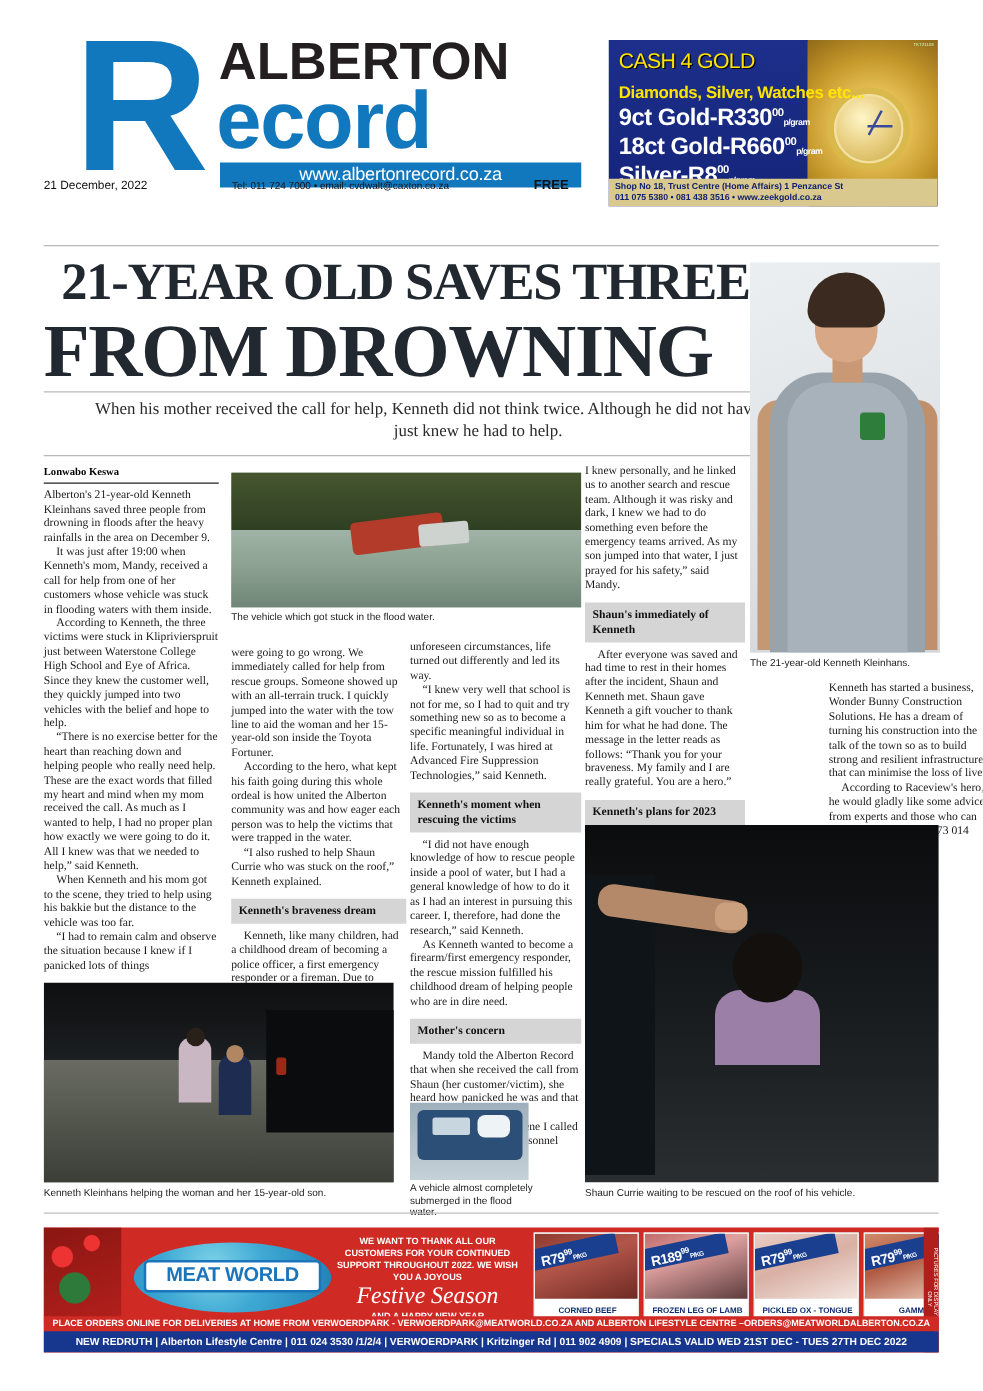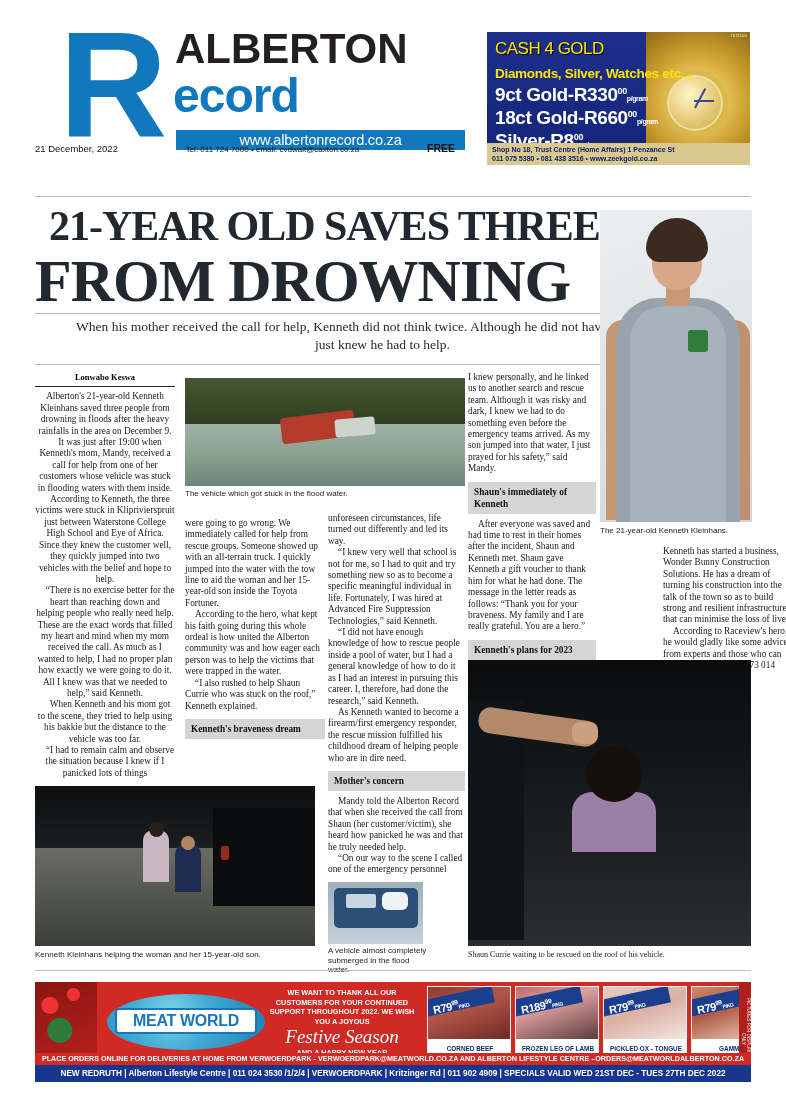--- a/index.html
+++ b/index.html
@@ -22,21 +22,21 @@
   }
   .logo-alberton {
     position: absolute; left: 140px; top: 10px;
     font-family: "Liberation Sans", sans-serif;
     font-weight: bold; font-size: 42px; line-height: 42px;
     color: #231f20; letter-spacing: 0px;
   }
   .logo-ecord {
     position: absolute; left: 138px; top: 40px;
     font-family: "Liberation Sans", sans-serif;
-    font-weight: bold; font-size: 48px; line-height: 76px;
+    font-weight: bold; font-size: 65px; line-height: 76px;
     color: #1278be; letter-spacing: -1px;
   }
   .logo-url-bar {
     position: absolute; left: 141px; top: 112px; width: 289px; height: 20px;
     background: #1278be; color: #fff;
     font-family: "Liberation Sans", sans-serif;
     font-size: 14.5px; line-height: 20px; text-align: center;
     letter-spacing: -0.2px;
   }
   .masthead-strip {
@@ -136,21 +136,21 @@
   .byline {
     font-family: "Liberation Serif", serif; font-weight: bold;
     font-size: 8.5px; color: #000; margin-bottom: 3px;
   }
   .byline-rule { height: 1px; background: #222; margin-bottom: 4px; }
   .subhead {
     background: #d5d5d5; font-weight: bold; font-size: 9.3px; line-height: 12px;
     padding: 4px 6px; margin: 7px 0 5px 0; color: #111;
   }
 
-  .col1 { left: 35px; top: 372px; width: 140px; text-align: center; }
+  .col1 { left: 35px; top: 372px; width: 140px; }
   .col2 { left: 185px; top: 518px; width: 140px; }
   .col3 { left: 328px; top: 513px; width: 137px; }
   .col4 { left: 468px; top: 372px; width: 128px; }
   .col5 { left: 620px; top: 546px; width: 131px; margin-left: 43px; }
 
   
   .ph { position: absolute; overflow: hidden; }
   .cap { position: absolute; font-family: "Liberation Sans", sans-serif; font-size: 8px; line-height: 9.5px; color: #222; }
 
   .photo-flood1 { left: 185px; top: 378px; width: 280px; height: 108px; }
@@ -179,21 +179,21 @@
   .c2-win2 { position:absolute; left:54px; top:10px; width:26px; height:18px; background:#eef3f6; border-radius:6px; }
   .cap-car2 { left: 328px; top: 946px; width: 100px; }
 
   .photo-night2 { left: 468px; top: 660px; width: 283px; height: 286px; }
   .n2-bg { position:absolute; inset:0; background: linear-gradient(180deg,#0a0c0d 0%, #15181a 40%, #1e2224 70%, #2a2e31 100%); }
   .n2-arm { position:absolute; left:10px; top:54px; width:120px; height:26px; background:#b4896a; border-radius:12px; transform: rotate(8deg); }
   .n2-body { position:absolute; left:-10px; top:40px; width:66px; height:240px; background:#0e1418; }
   .n2-hand { position:absolute; left:104px; top:62px; width:26px; height:22px; background:#caa07e; border-radius:8px; }
   .n2-head { position:absolute; left:118px; top:86px; width:56px; height:56px; background:#14100e; border-radius:50%; }
   .n2-shoulder { position:absolute; left:104px; top:132px; width:84px; height:60px; background:#9b7fa6; border-radius:20px 20px 0 0; }
-  .cap-night2 { left: 468px; top: 950px; width: 290px; font-family: Liberation Serif, serif; }
+  .cap-night2 { left: 468px; top: 950px; width: 290px; }
 
   .rule-foot { position: absolute; left: 35px; top: 970px; width: 716px; height: 1px; background: #c0c0c0; }
 
   
   .ad-meat {
     position: absolute; left: 35px; top: 982px; width: 716px; height: 100px;
     background: #d02a25; overflow: hidden; font-family: "Liberation Sans", sans-serif;
   }
   .mw-holly-l { position:absolute; left:0; top:0; width:62px; height:78px;
     background: radial-gradient(circle at 24% 30%, #e33 0 8px, transparent 9px),
@@ -339,25 +339,27 @@
     <div class="f1-car"></div>
       <div class="f1-car2"></div>
   </div>
   <div class="cap cap-flood1">The vehicle which got stuck in the flood water.</div>
 
   <div class="col col2">
     <p class="first">were going to go wrong. We immediately called for help from rescue groups. Someone showed up with an all-terrain truck. I quickly jumped into the water with the tow line to aid the woman and her 15-year-old son inside the Toyota Fortuner.</p>
     <p>According to the hero, what kept his faith going during this whole ordeal is how united the Alberton community was and how eager each person was to help the victims that were trapped in the water.</p>
     <p>“I also rushed to help Shaun Currie who was stuck on the roof,” Kenneth explained.</p>
     <div class="subhead">Kenneth's braveness dream</div>
+    <p>Kenneth, like many children, had a childhood dream of becoming a police officer, a first emergency responder or a fireman. Due to</p>
   </div>
 
   <div class="col col3">
     <p class="first">unforeseen circumstances, life turned out differently and led its way.</p>
     <p>“I knew very well that school is not for me, so I had to quit and try something new so as to become a specific meaningful individual in life. Fortunately, I was hired at Advanced Fire Suppression Technologies,” said Kenneth.</p>
+    <div class="subhead">Kenneth's moment when rescuing the victims</div>
     <p>“I did not have enough knowledge of how to rescue people inside a pool of water, but I had a general knowledge of how to do it as I had an interest in pursuing this career. I, therefore, had done the research,” said Kenneth.</p>
     <p>As Kenneth wanted to become a firearm/first emergency responder, the rescue mission fulfilled his childhood dream of helping people who are in dire need.</p>
     <div class="subhead">Mother's concern</div>
     <p>Mandy told the Alberton Record that when she received the call from Shaun (her customer/victim), she heard how panicked he was and that he truly needed help.</p>
     <p>“On our way to the scene I called one of the emergency personnel</p>
   </div>
 
   <div class="col col4">
     <p class="first">I knew personally, and he linked us to another search and rescue team. Although it was risky and dark, I knew we had to do something even before the emergency teams arrived. As my son jumped into that water, I just prayed for his safety,” said Mandy.</p>
     <div class="subhead">Shaun's immediately of Kenneth</div>

